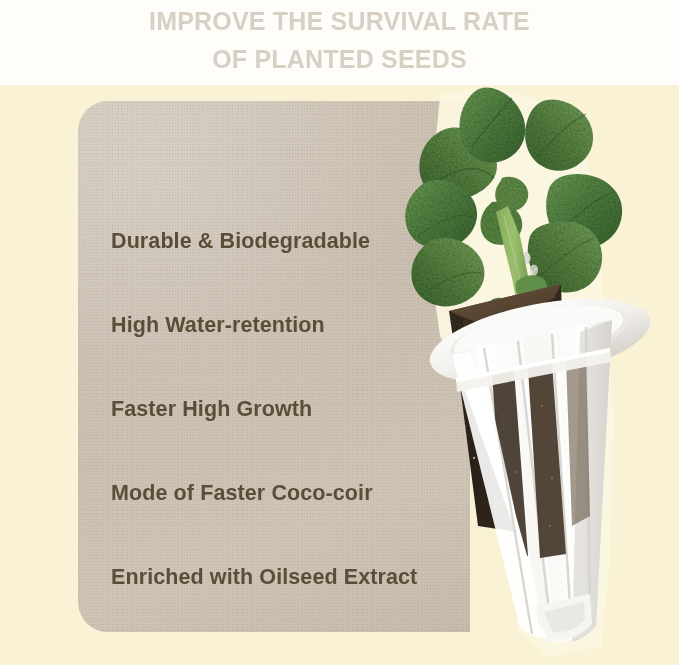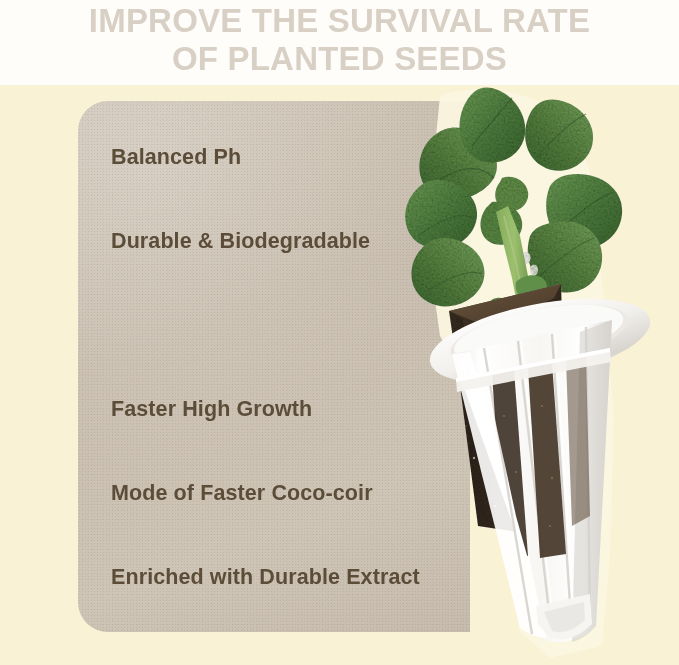--- a/index.html
+++ b/index.html
@@ -15,21 +15,21 @@
   .header-band{
     position:absolute;left:0;top:0;width:679px;height:85px;
     background:#fffdfa;
     z-index:5;
   }
   .headline{
     position:absolute;left:0;top:2px;width:679px;
     text-align:center;
     color:#d8d0c4;
     font-weight:bold;
-    font-size:33px;
+    font-size:25px;
     line-height:38px;
     letter-spacing:0.2px;
     font-family:"Liberation Sans","DejaVu Sans",sans-serif;
     white-space:pre-line;
     text-shadow:0 1px 0 rgba(255,255,255,0.5);
   }
 
   
   .cream-bg{
     position:absolute;left:0;top:84px;width:679px;height:581px;
@@ -101,25 +101,25 @@
   <div class="cream-bg"></div>
 
   <div class="header-band">
     <div class="headline">IMPROVE THE SURVIVAL RATE
 OF PLANTED SEEDS</div>
   </div>
 
   <div class="card">
     <div class="grain"></div>
     <ul class="feature-list">
-      <li class="feature-item fi0">Balanced Ph</li>
       <li class="feature-item fi1">Durable  &amp; Biodegradable</li>
+      <li class="feature-item fi2">High Water-retention</li>
       <li class="feature-item fi3">Faster High Growth</li>
       <li class="feature-item fi4">Mode of Faster Coco-coir</li>
-      <li class="feature-item fi5">Enriched with Durable Extract</li>
+      <li class="feature-item fi5">Enriched with Oilseed Extract</li>
     </ul>
   </div>
 
   <div class="product">
     <svg viewBox="0 0 279 579" xmlns="http://www.w3.org/2000/svg">
       <defs>
         <linearGradient id="leafA" x1="0" y1="0" x2="1" y2="1">
           <stop offset="0%" stop-color="#6fa057"></stop>
           <stop offset="55%" stop-color="#4f7f3f"></stop>
           <stop offset="100%" stop-color="#3c6830"></stop>

